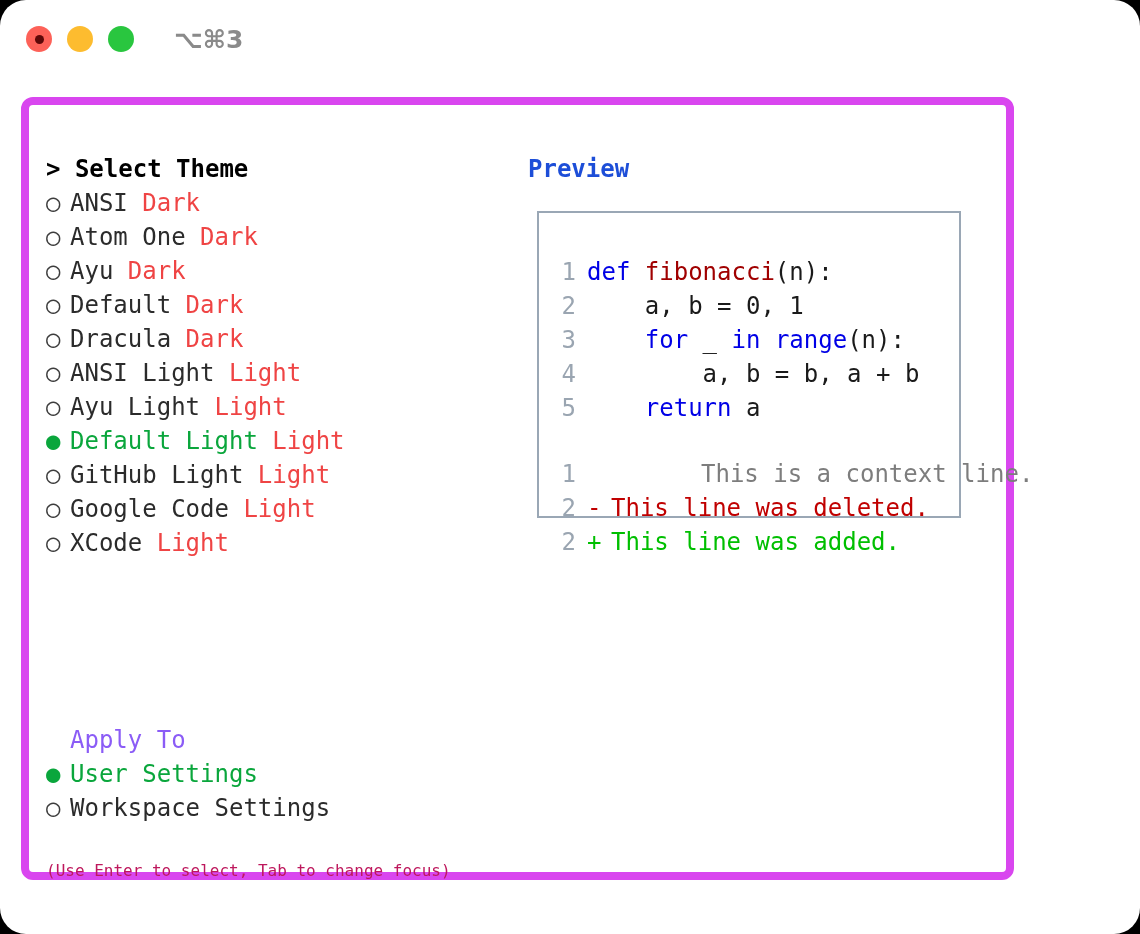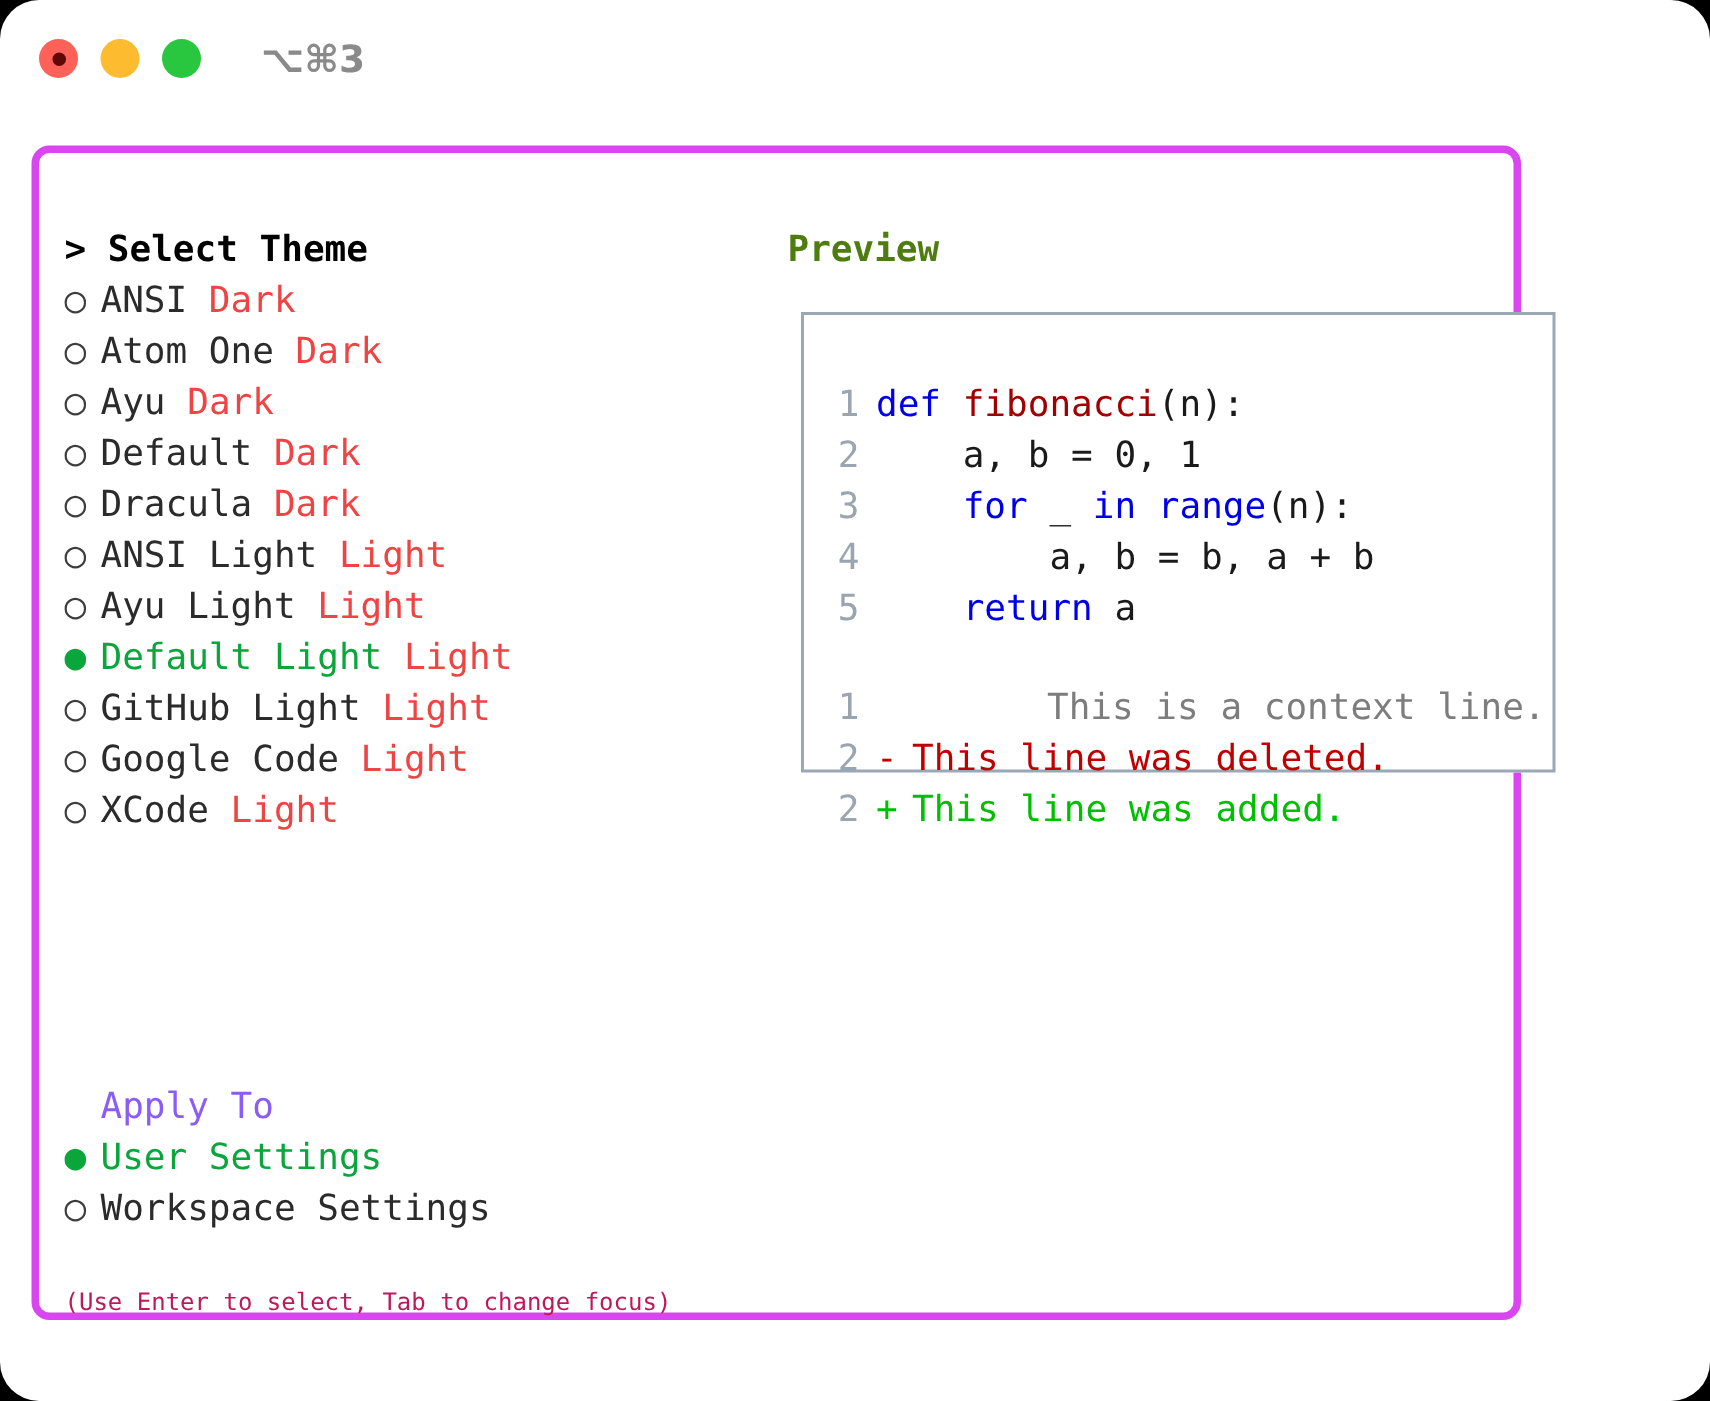--- a/index.html
+++ b/index.html
@@ -61,21 +61,21 @@
     font-family: "DejaVu Sans", sans-serif;
   }
 
   
   #panel {
     position: absolute;
     left: 21px;
     top: 97px;
     width: 993px;
     height: 783px;
-    border: 5px solid #d946ef;
+    border: 8px solid #d946ef;
     border-radius: 12px;
     background: #ffffff;
   }
 
   #columns {
     position: absolute;
     left: 0; top: 0;
     width: 100%; height: 100%;
     display: flex;
   }
@@ -136,29 +136,29 @@
     line-height: 28px;
     color: #be185d;
   }
 
   
   #preview-label {
     position: absolute;
     left: 21px;
     top: 47px;
     font-size: 24px;
-    color: #4d7c0f;
+    color: #1d4ed8;
     line-height: 34px;
     font-weight: bold;
   }
   #code-box {
     position: absolute;
     left: 30px;
     top: 106px;
-    width: 503px;
+    width: 424px;
     height: 307px;
     border: 2px solid #9aa7b5;
     background: #ffffff;
   }
   #code-inner {
     position: absolute;
     left: 11px;
     top: 42px;
     right: 6px;
   }

